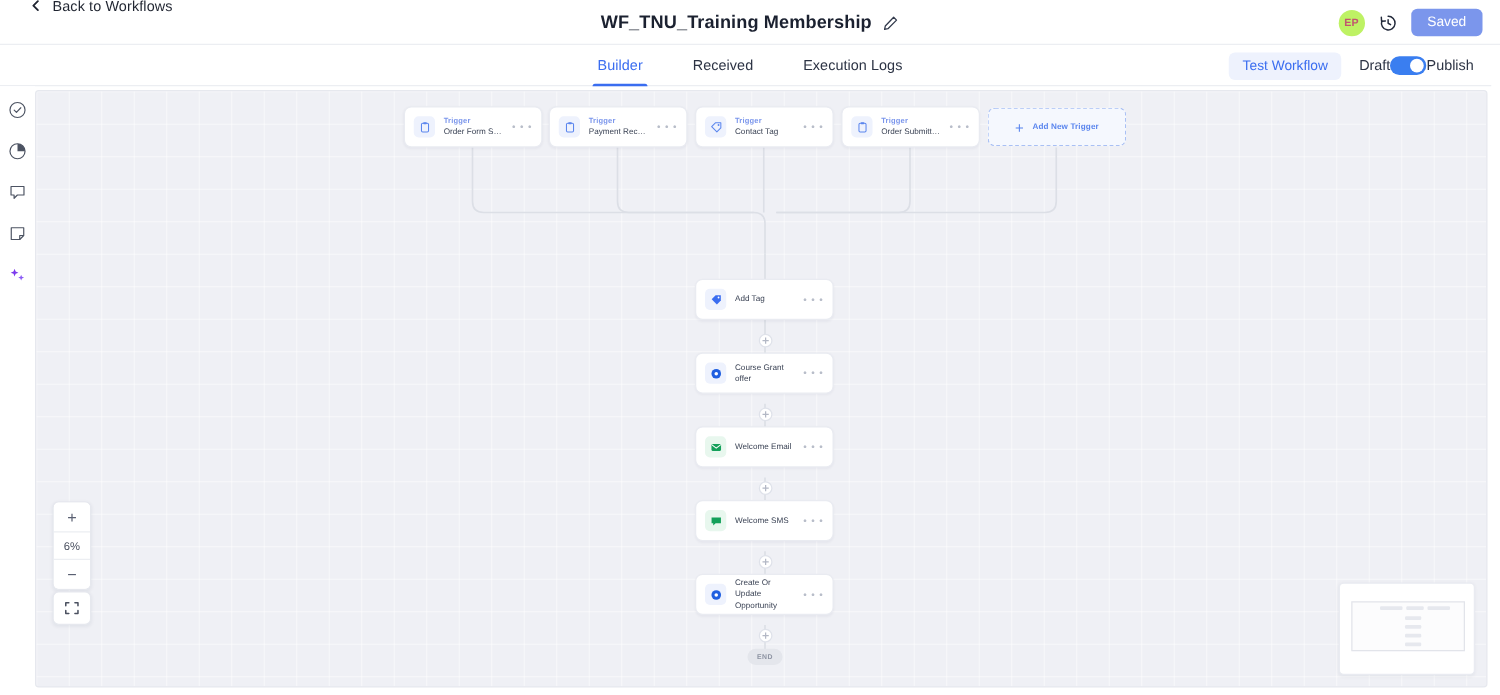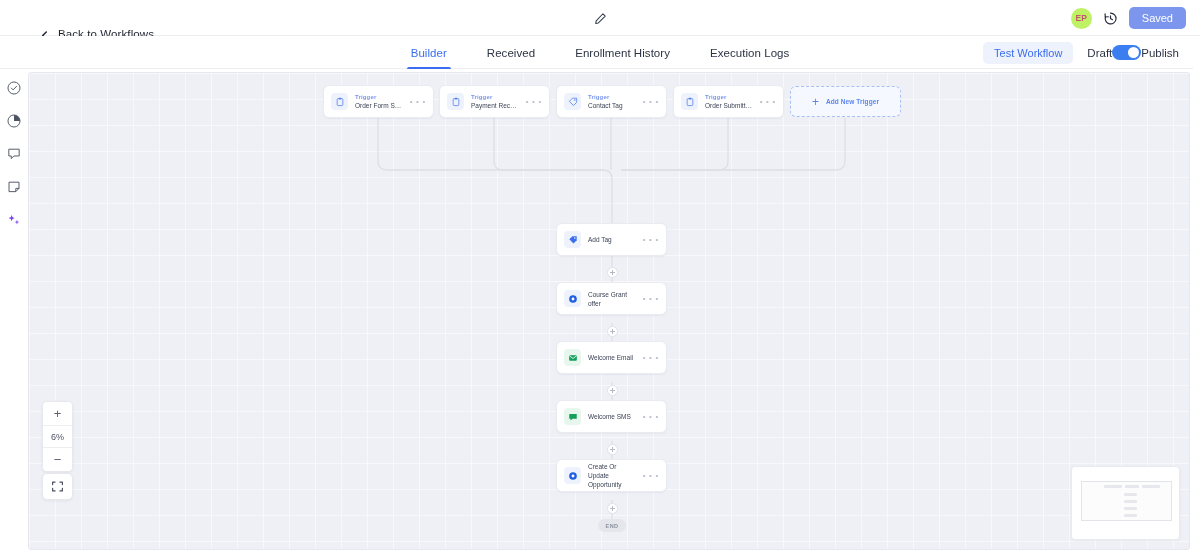--- a/index.html
+++ b/index.html
@@ -12,22 +12,22 @@
   }
 
   
   .topbar {
     position: absolute; left: 0; top: 0; width: 1200px; height: 36px;
     background: #ffffff;
     border-bottom: 1px solid #eceef2;
     display: flex; align-items: center;
   }
   .back-link {
-    position: absolute; left: 40px; top: 0; height: 40px;
-    display: flex; align-items: flex-end; gap: 9px;
+    position: absolute; left: 24px; top: 0; height: 40px;
+    display: flex; align-items: flex-start; gap: 9px;
     cursor: pointer;
   }
   .back-chevron { width: 9px; height: 9px; display: block; }
   .back-chevron svg { display: block; }
   .back-label { font-size: 11.5px; color: #1f2430; letter-spacing: .1px; }
 
   .title-wrap {
     position: absolute; left: 0; top: 0; width: 1200px; height: 36px;
     display: flex; align-items: center; justify-content: center; gap: 9px;
     pointer-events: none;
@@ -249,20 +249,21 @@
   <div class="back-link">
     <span class="back-chevron">
       <svg viewBox="0 0 10 10" width="9" height="9">
           <path d="M7 1 L3 5 L7 9" fill="none" stroke="#1f2430" stroke-width="1.6" stroke-linecap="round" stroke-linejoin="round"></path>
         </svg>
     </span>
     <span class="back-label">Back to Workflows</span>
   </div>
 
   <div class="title-wrap">
+    <span class="wf-title">WF_TNU_Training Membership</span>
     <span class="edit-icon">
       <svg viewBox="0 0 14 14" width="13" height="13">
         <path d="M9.6 1.9 L12.1 4.4 L4.7 11.8 L1.8 12.4 L2.4 9.5 Z" fill="none" stroke="#323a4c" stroke-width="1.1" stroke-linejoin="round"></path>
       </svg>
     </span>
   </div>
 
   <div class="topbar-right">
     <div class="avatar">EP</div>
     <span class="hist-icon">
@@ -273,21 +274,20 @@
       </svg>
     </span>
     <button class="saved-btn">Saved</button>
   </div>
 </div>
 
 <div class="tabbar">
   <div class="tabs">
     <div class="tab active">Builder</div>
     <div class="tab">Received</div>
-    <div class="tab">Enrollment History</div>
     <div class="tab">Execution Logs</div>
   </div>
   <div class="tabbar-right">
     <button class="test-btn">Test Workflow</button>
     <div class="publish-group">
       <span class="pub-label">Draft</span>
       <div class="toggle">
           <span class="knob"></span>
         </div>
       <span class="pub-label">Publish</span>

